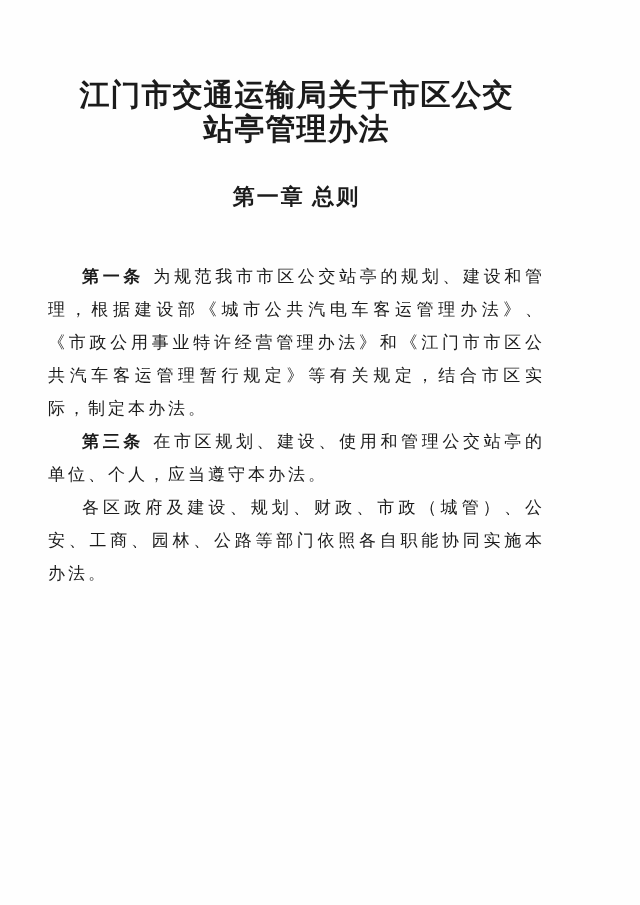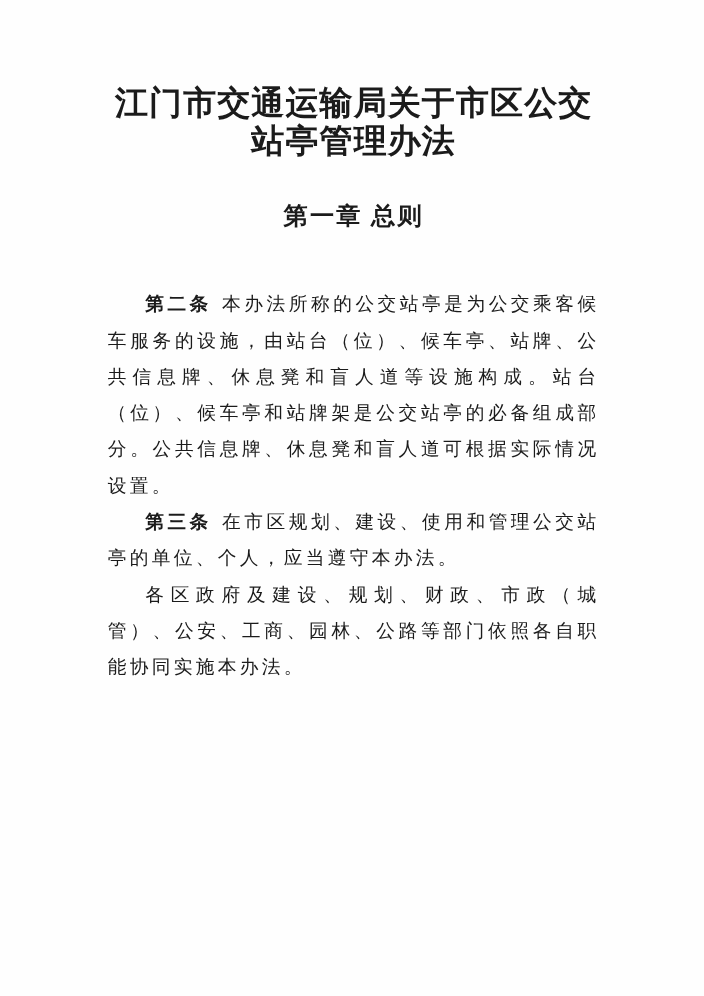--- a/index.html
+++ b/index.html
@@ -7,21 +7,21 @@
     background: #ffffff;
   }
   .page {
     position: relative;
     width: 640px;
     height: 905px;
     margin: 0 auto;
     background: #fefefe;
     color: #1b1b1b;
     font-family: "Liberation Serif", "DejaVu Serif", serif;
-    padding: 78px 95px 40px 98px;
+    padding: 78px 95px 40px 48px;
     overflow: hidden;
   }
   .doc-title {
     font-size: 30px;
     font-weight: bold;
     text-align: center;
     line-height: 34px;
     letter-spacing: 1px;
     max-width: 452px;
     margin: 0 auto;
@@ -55,22 +55,22 @@
 <body>
 
 <div class="page">
 
   <h1 class="doc-title">江门市交通运输局关于市区公交站亭管理办法</h1>
 
   <div class="chapter-heading">第一章 总则</div>
 
   <div class="body-text">
 
+    <p class="article"><span class="article-label">第一条</span><span>为规范我市市区公交站亭的规划、建设和管理，根据建设部《城市公共汽电车客运管理办法》、《市政公用事业特许经营管理办法》和《江门市市区公共汽车客运管理暂行规定》等有关规定，结合市区实际，制定本办法。</span></p>
 
-    <p class="article"><span class="article-label">第二条</span><span>本办法所称的公交站亭是为公交乘客候车服务的设施，由站台（位）、候车亭、站牌、公共信息牌、休息凳和盲人道等设施构成。站台（位）、候车亭和站牌架是公交站亭的必备组成部分。公共信息牌、休息凳和盲人道可根据实际情况设置。</span></p>
 
     <p class="article"><span class="article-label">第三条</span><span>在市区规划、建设、使用和管理公交站亭的单位、个人，应当遵守本办法。</span></p>
 
 
 
     <p class="article"><span class="article-label"></span><span>各区政府及建设、规划、财政、市政（城管）、公安、工商、园林、公路等部门依照各自职能协同实施本办法。</span></p>
 
   </div>
 
 </div>

